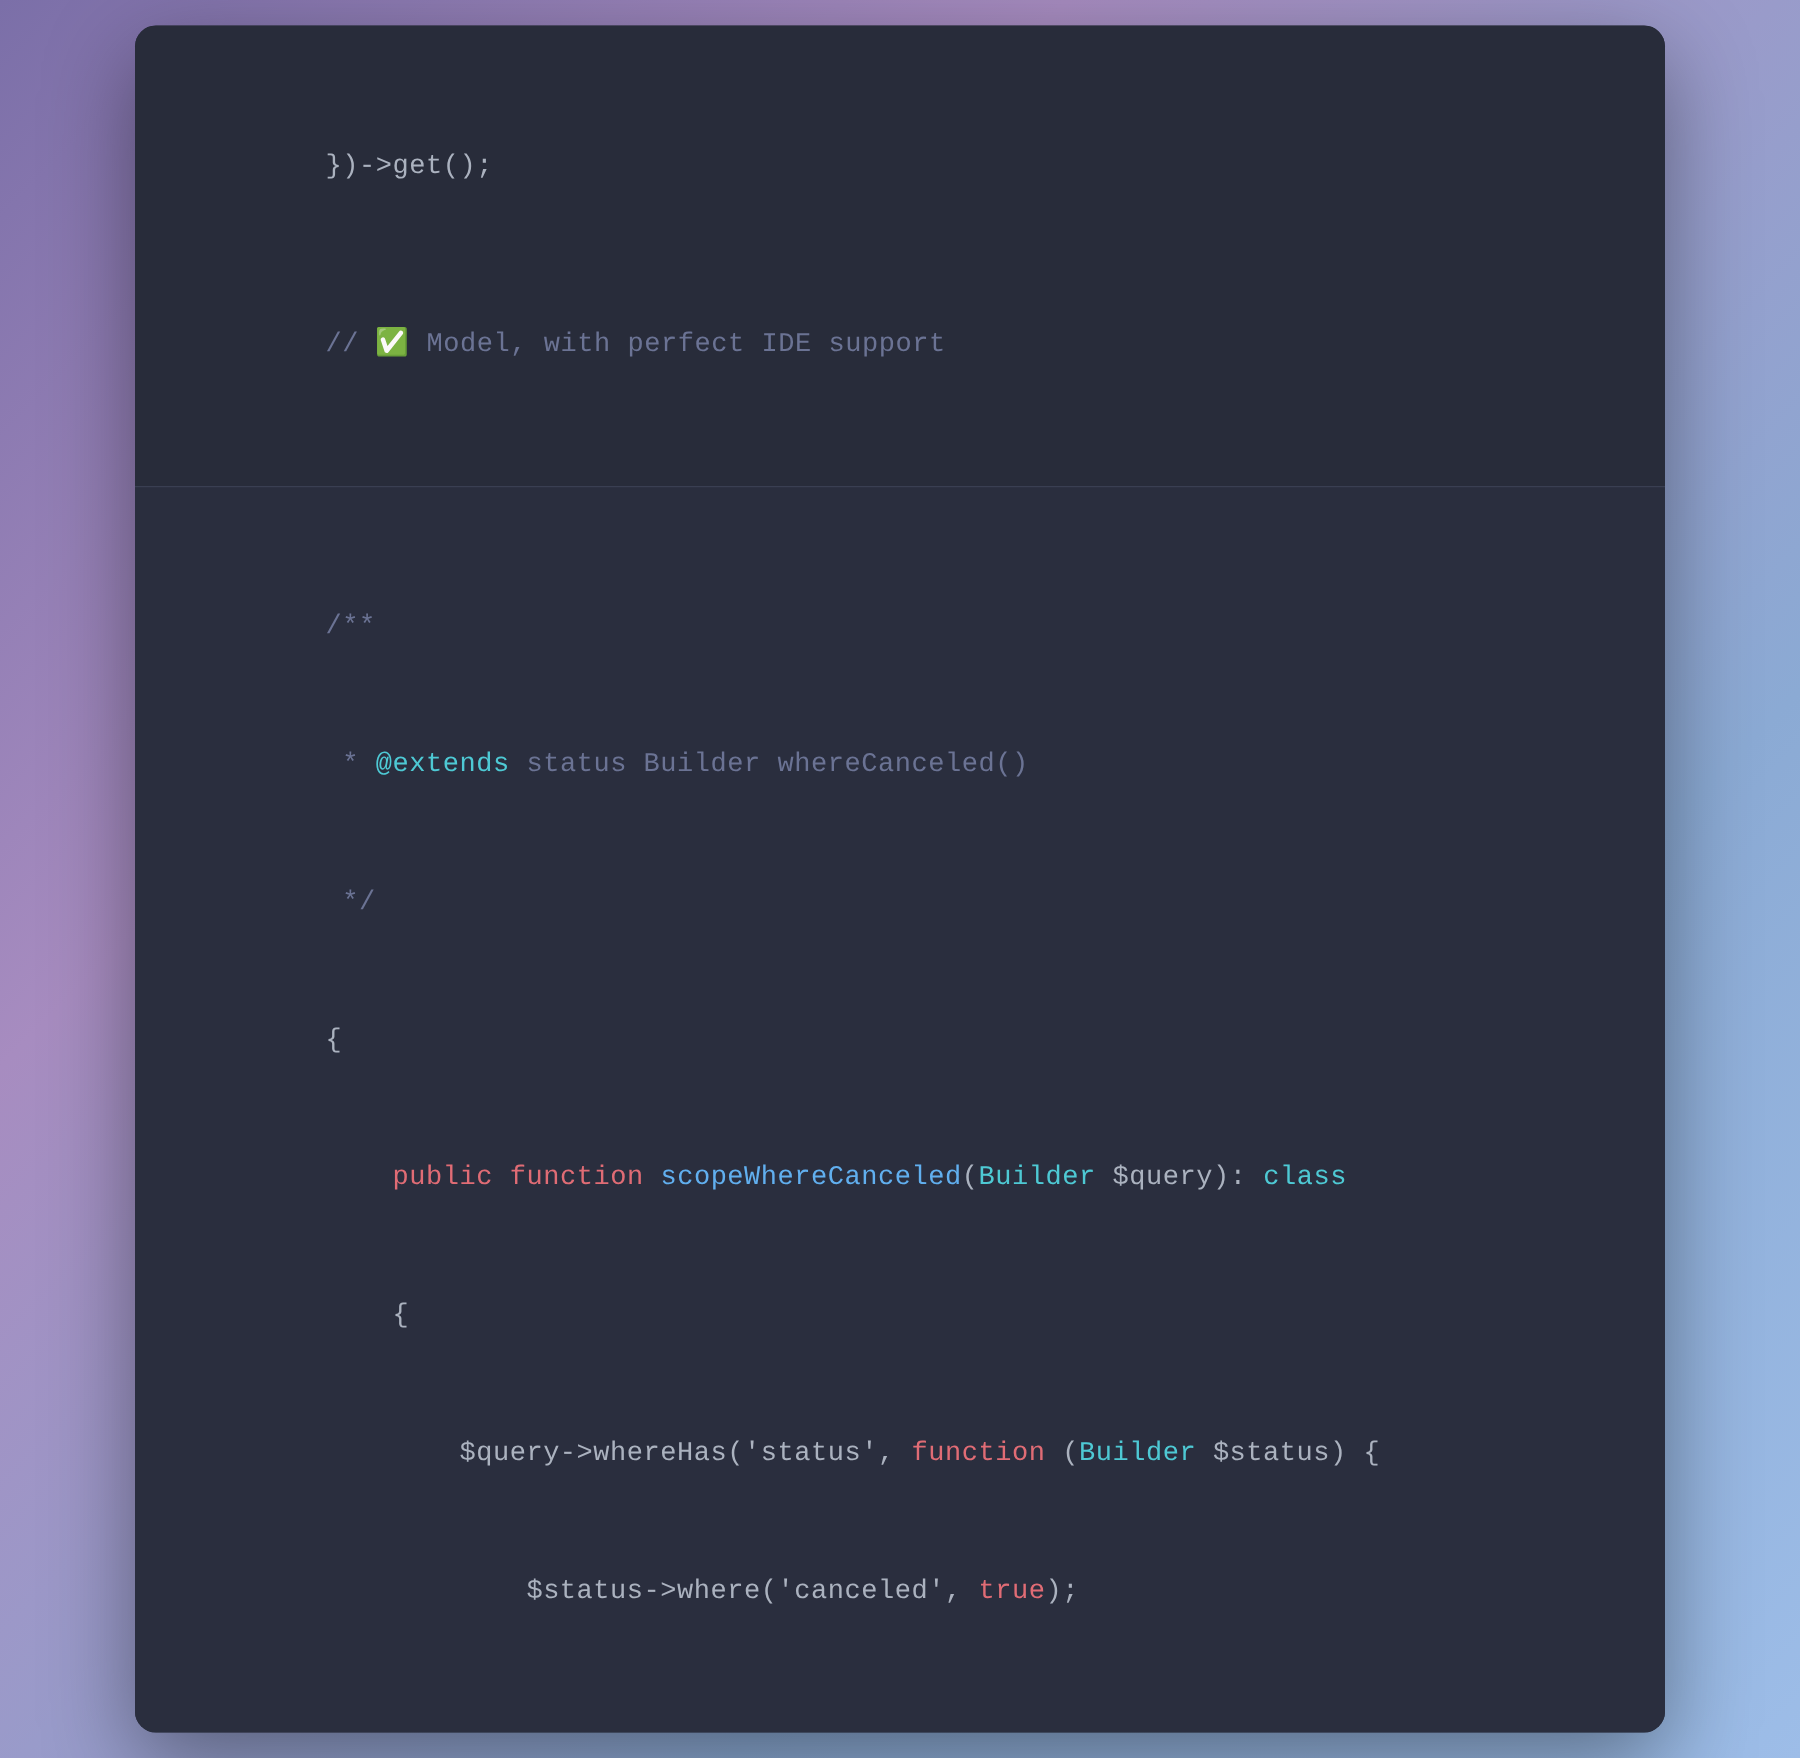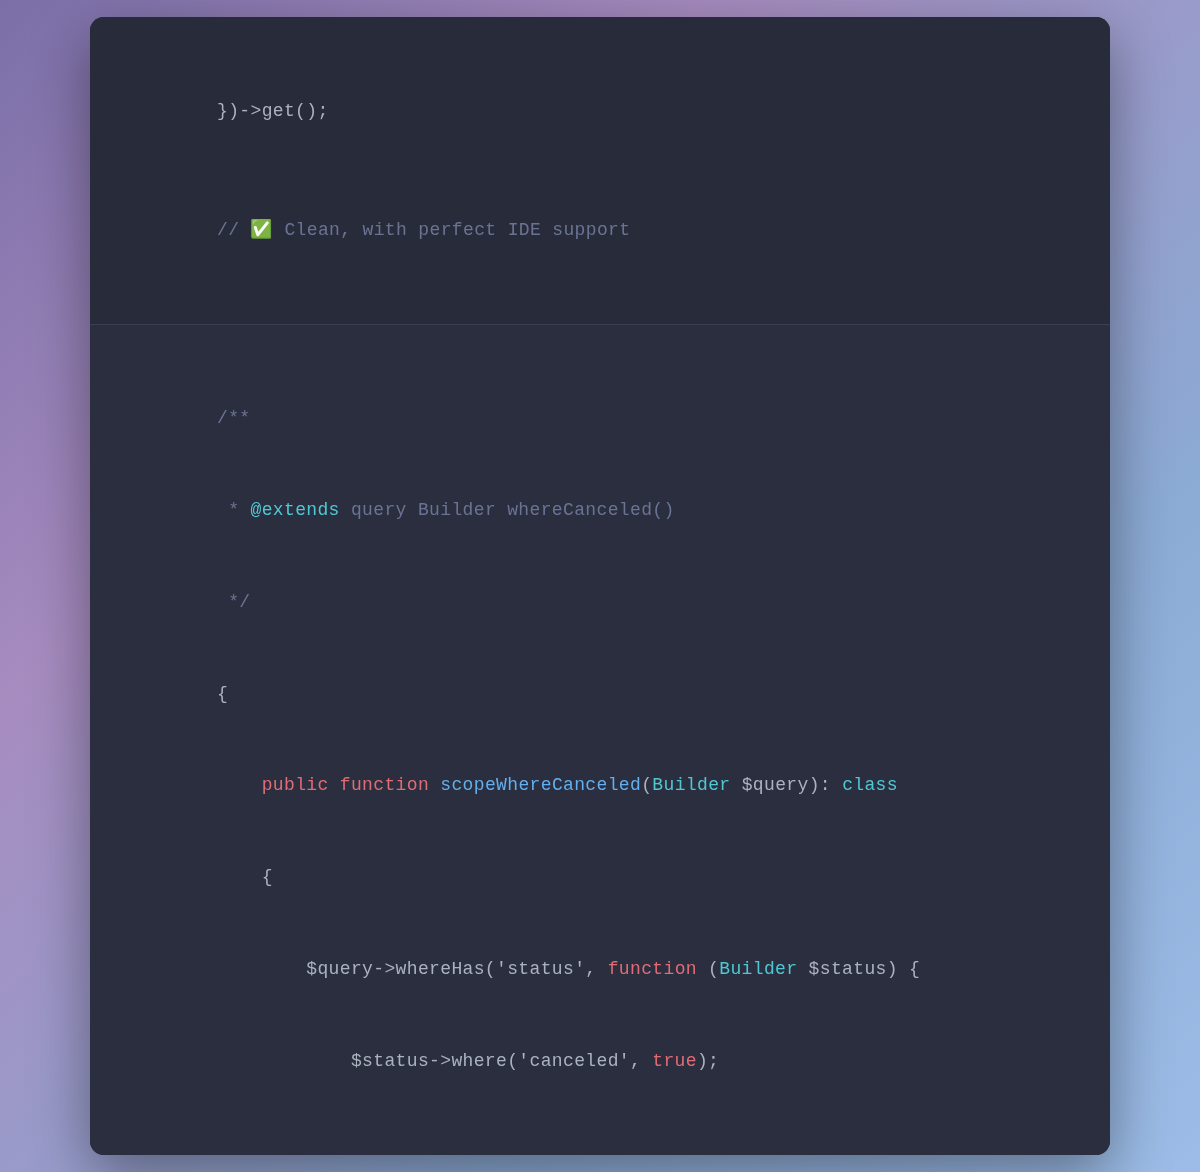--- a/index.html
+++ b/index.html
@@ -71,35 +71,35 @@
 
   <div class="code-block-top">
 
     <span class="code-line">
       <span class="plain">})-&gt;get();</span>
     </span>
 
     <span class="spacer"></span>
 
     <span class="code-line">
-      <span class="comment">// ✅ Clean, with perfect IDE support</span>
+      <span class="comment">// ✅ Model, with perfect IDE support</span>
     </span>
 
   </div>
 
   <div class="divider"></div>
 
   <div class="code-block-bottom">
 
     <span class="code-line">
       <span class="comment">/**</span>
     </span>
 
     <span class="code-line">
-      <span class="comment"> * </span><span class="cyan">@extends</span><span class="comment"> query Builder whereCanceled()</span>
+      <span class="comment"> * </span><span class="cyan">@extends</span><span class="comment"> status Builder whereCanceled()</span>
     </span>
 
     <span class="code-line">
       <span class="comment"> */</span>
     </span>
 
 
     <span class="code-line">
       <span class="plain">{</span>
     </span>

